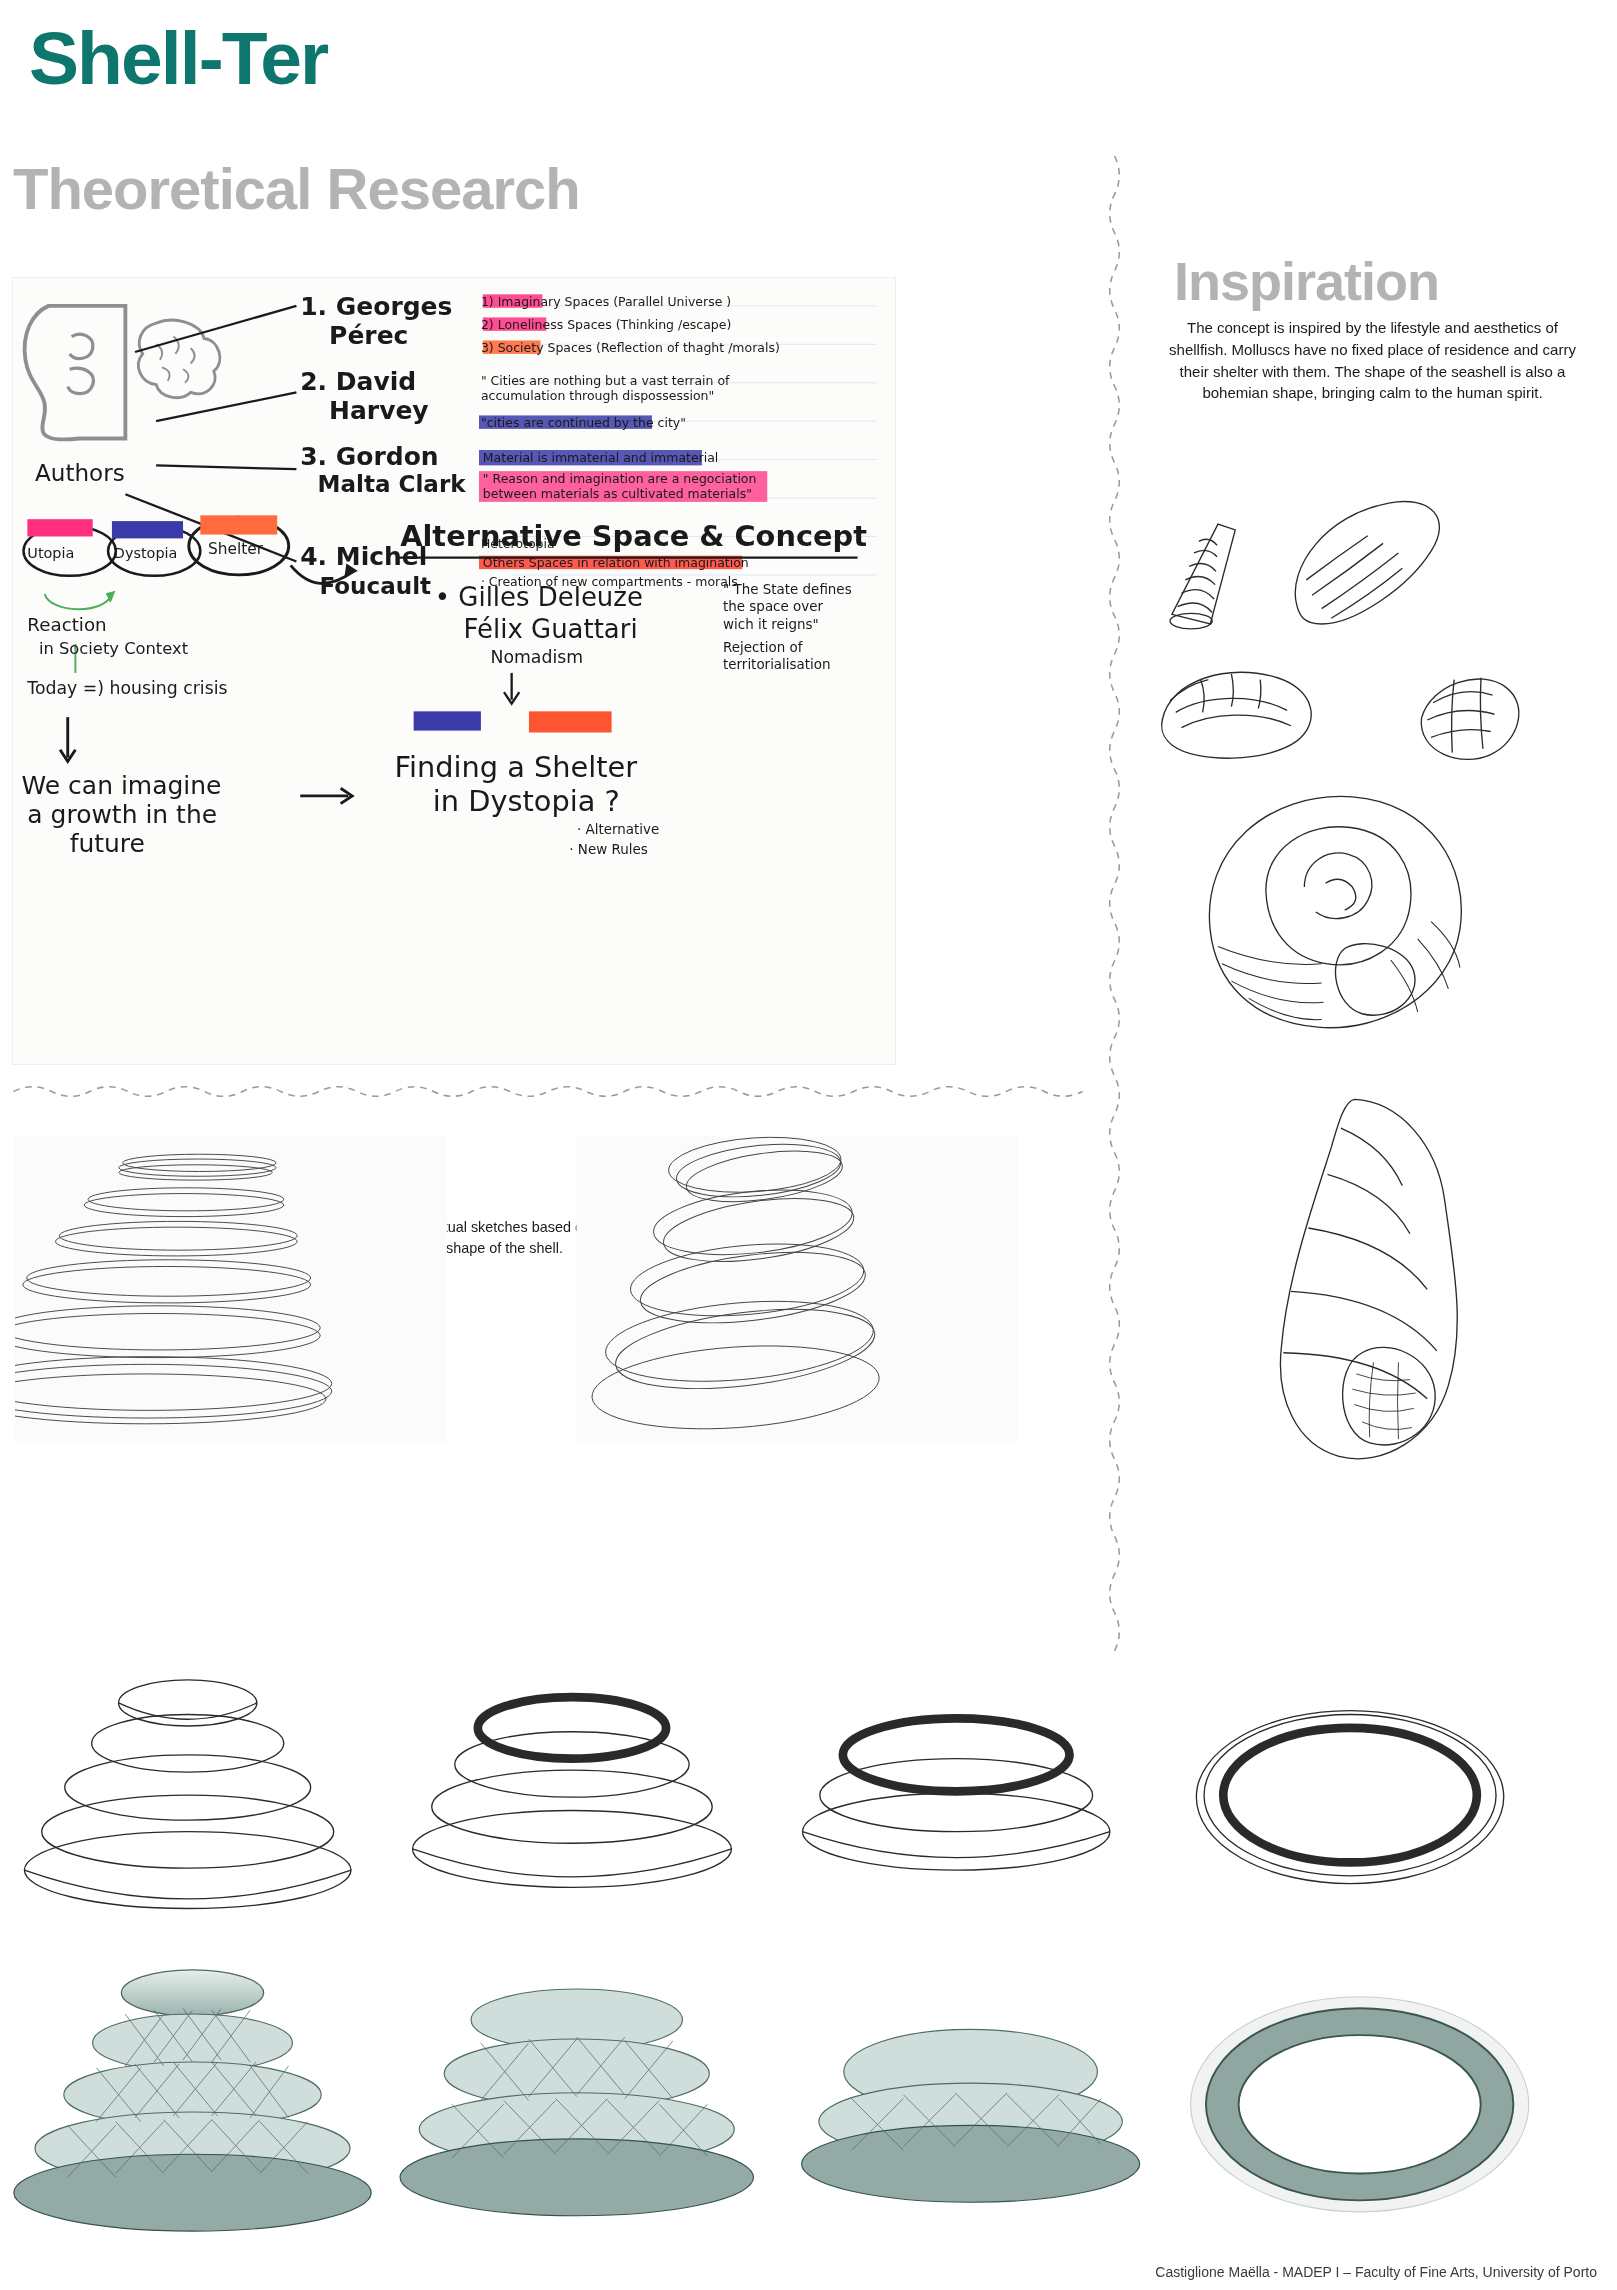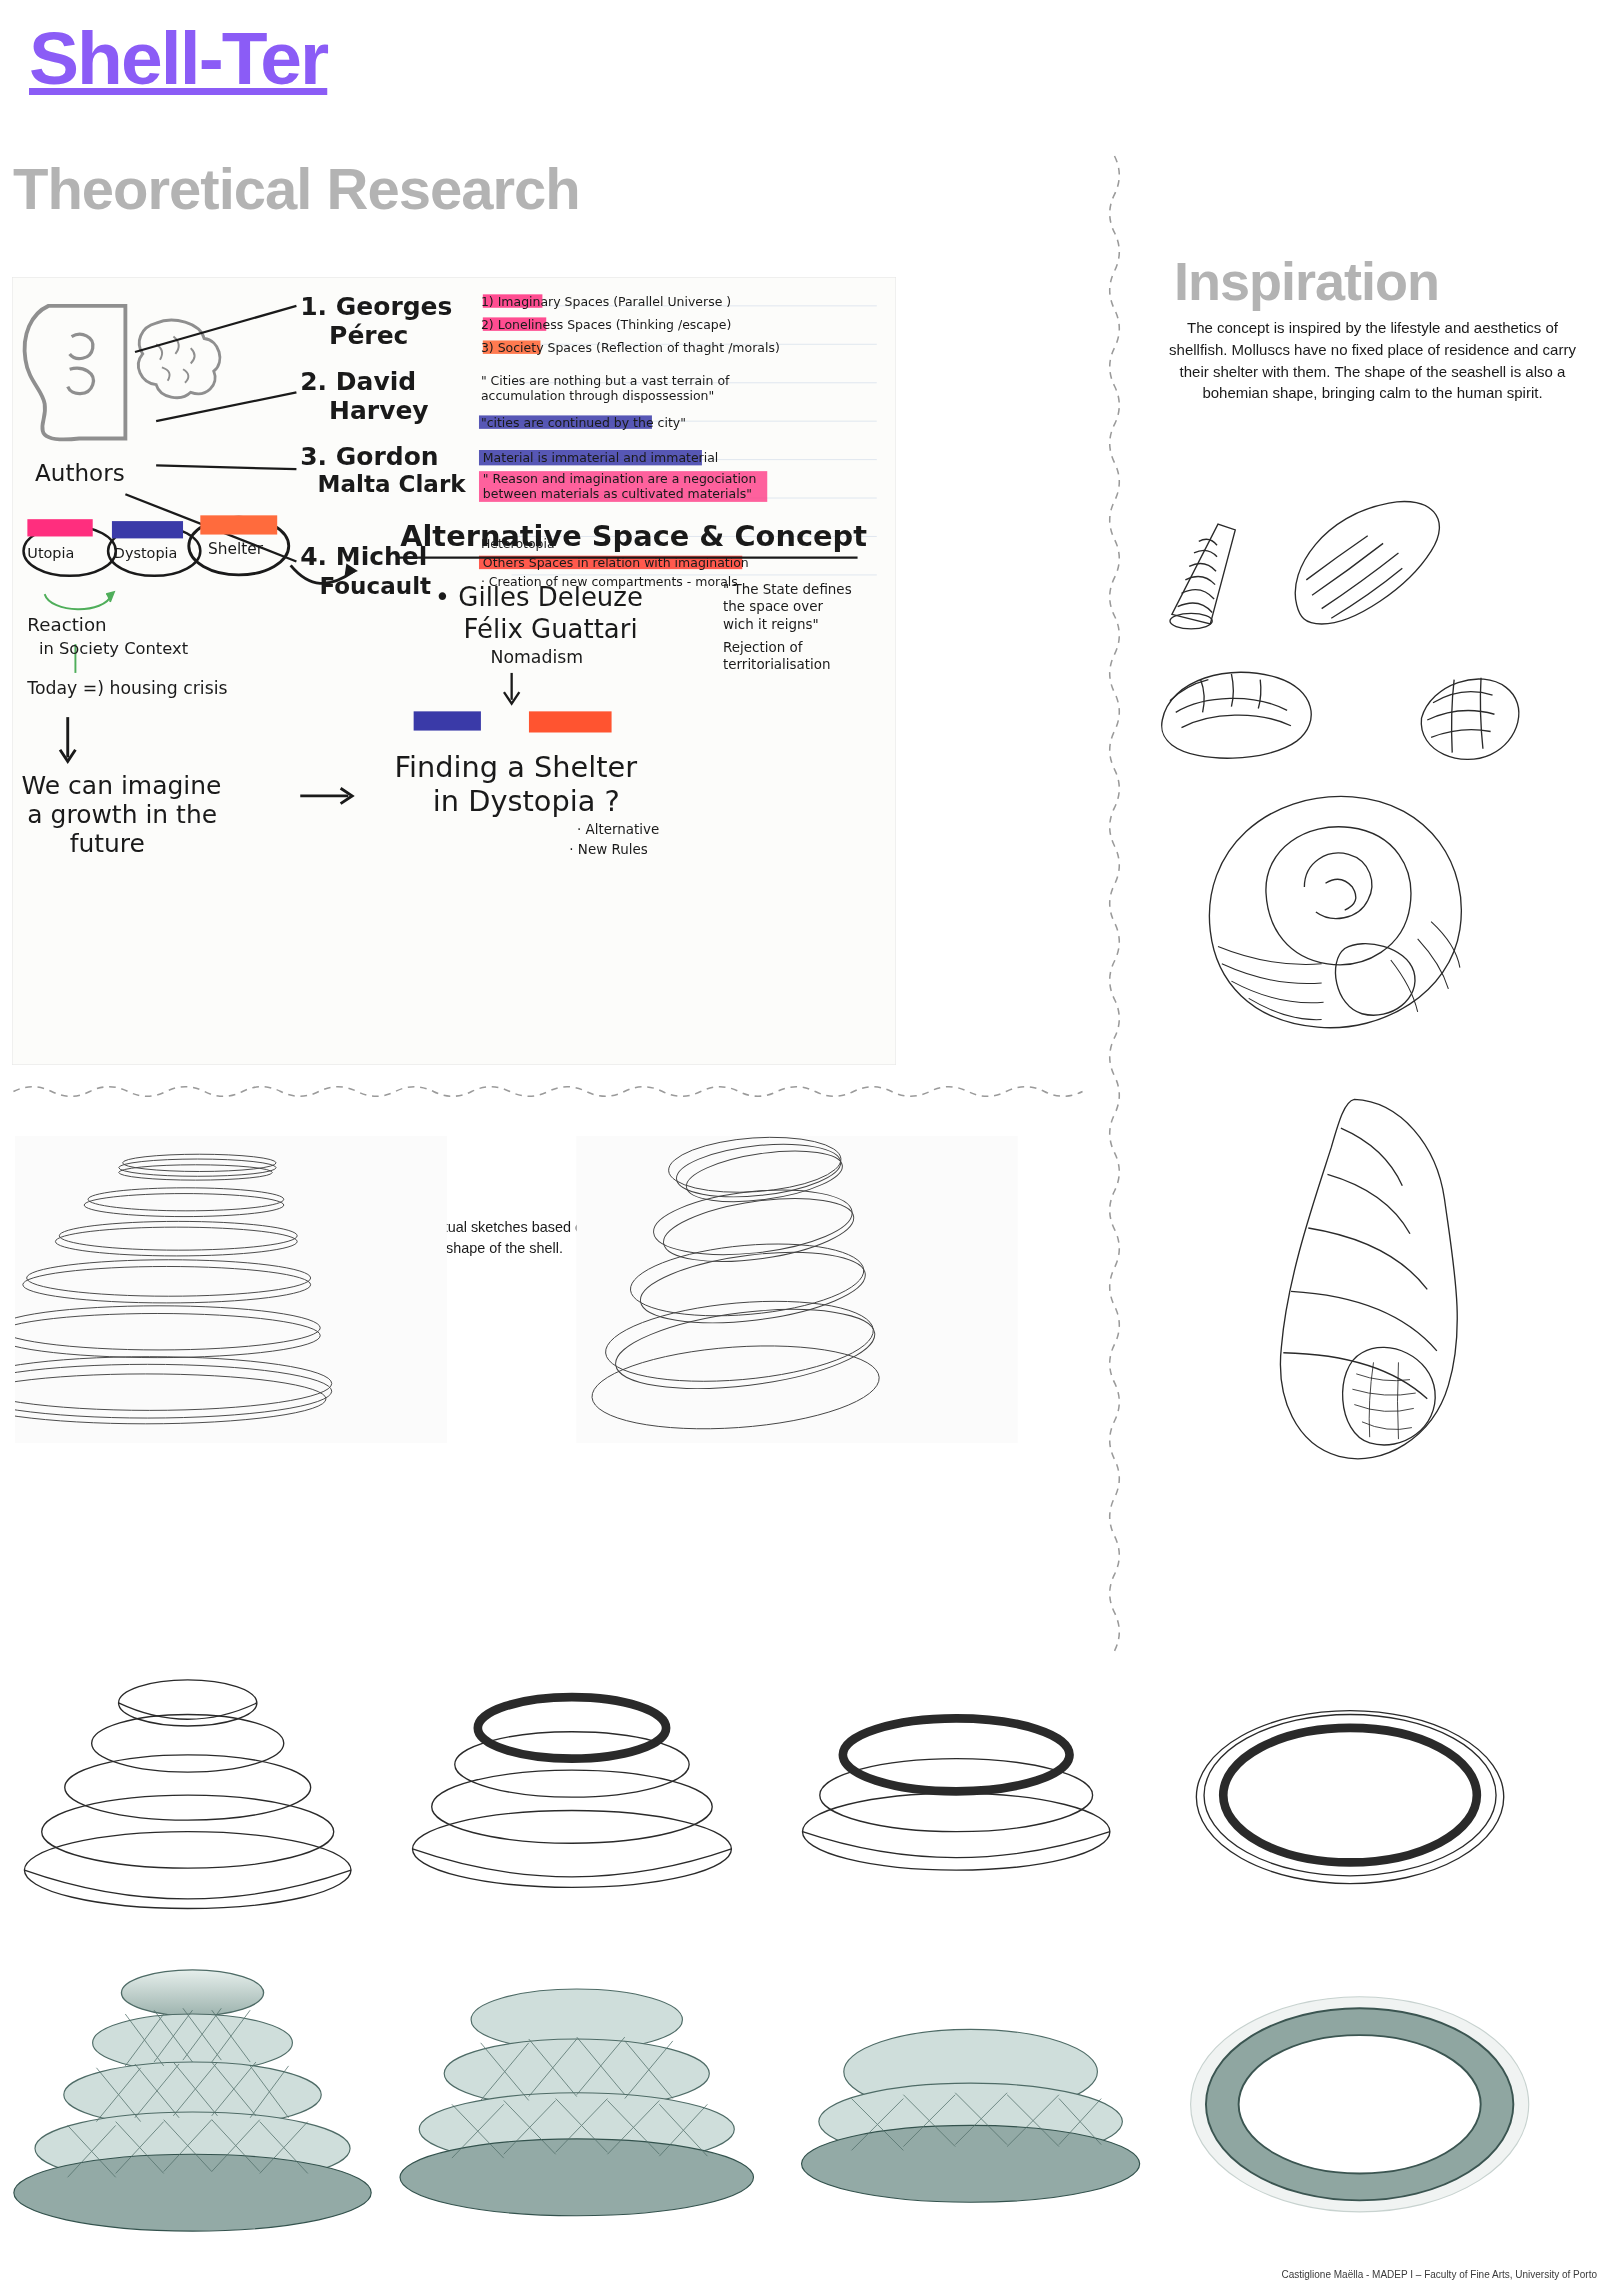--- a/index.html
+++ b/index.html
@@ -23,23 +23,22 @@
   }
 
   
   .main-title {
     position: absolute;
     left: 29px;
     top: 21px;
     font-size: 75px;
     font-weight: bold;
     letter-spacing: -1.9px;
-    color: #8b5cf6;
+    color: #0f766e;
     line-height: 1;
-    text-decoration: underline;
   }
   .section-title {
     position: absolute;
     font-size: 58px;
     font-weight: bold;
     color: #b3b3b3;
     letter-spacing: -1px;
     line-height: 1.05;
   }
   #title-theoretical { left: 13px; top: 159px; }
@@ -57,21 +56,21 @@
   #text-shape { left: 745px; top: 1577px; width: 365px; }
   #text-sketches {
     left: 394px; top: 1217px; width: 221px;
     font-size: 14.4px; text-align: center; color: #1a1a1a;
   }
 
   .footer {
     position: absolute;
     right: 21px;
     bottom: 9.6px;
-    font-size: 10px;
+    font-size: 14px;
     color: #3a3a3a;
   }
 
   
   .divider {
     position: absolute;
   }
   #divider-vertical { left: 1103px; top: 154px; }
   #divider-horizontal { left: 9.6px; top: 1081px; }
 

